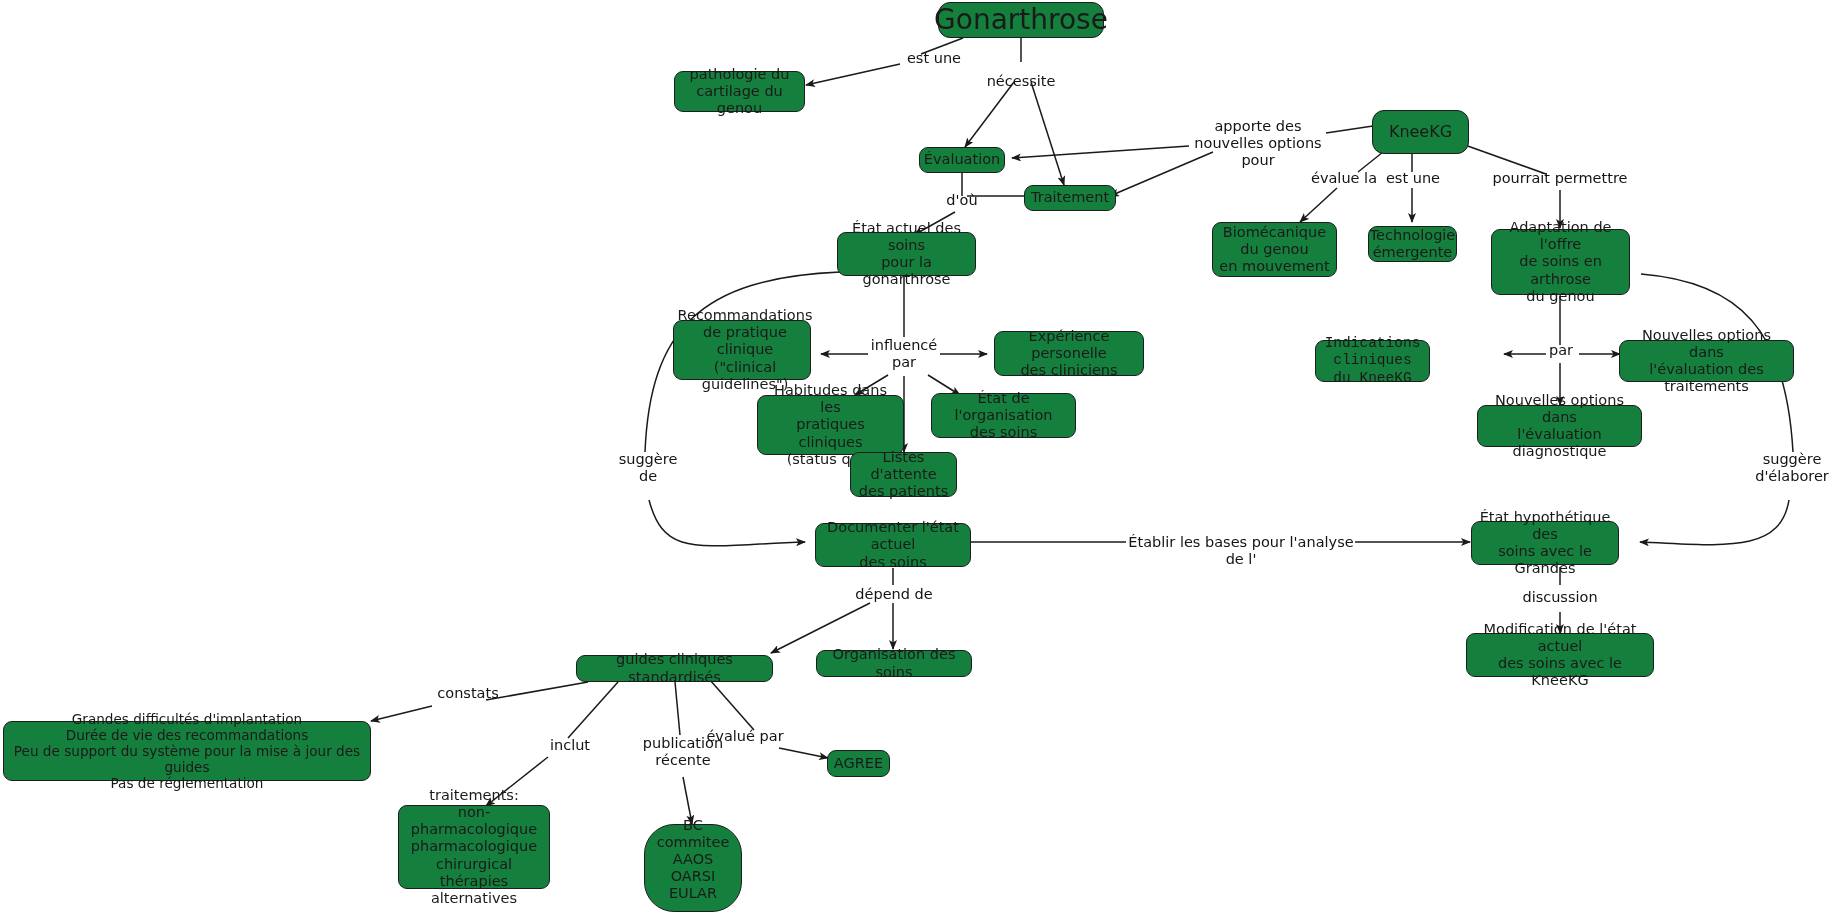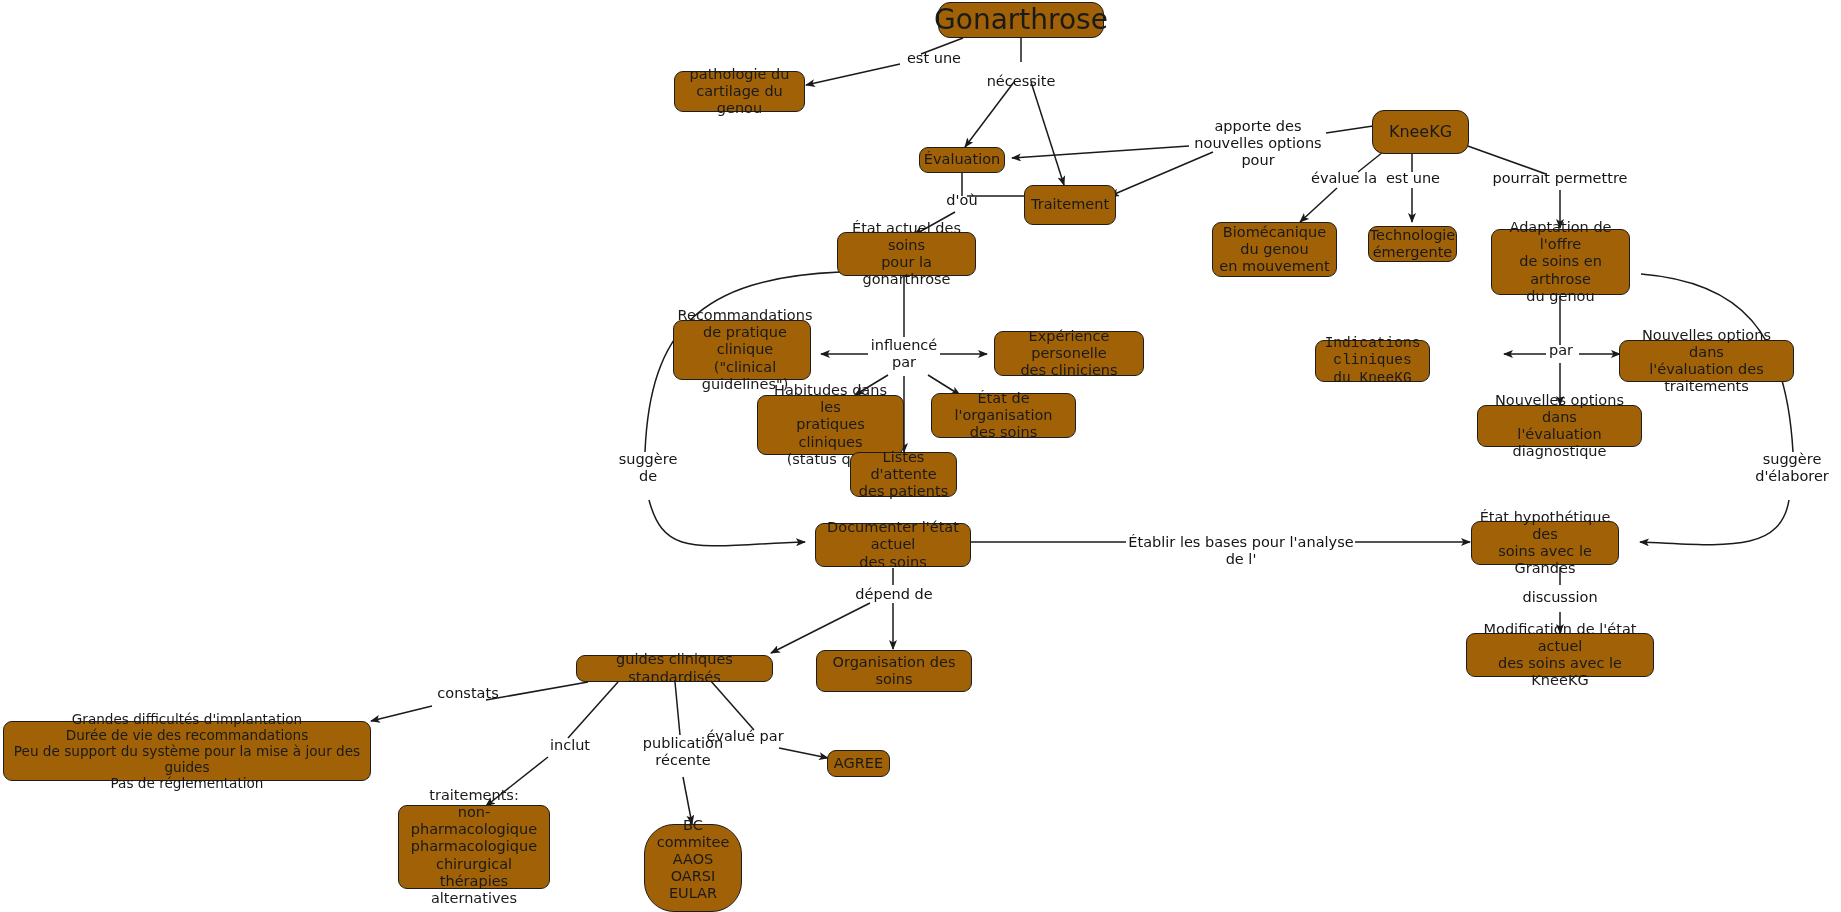--- a/index.html
+++ b/index.html
@@ -2,21 +2,21 @@
 <html><head>
 <meta charset="utf-8">
 <style>
   html,body{margin:0;padding:0;background:#ffffff;}
   body{font-family:"DejaVu Sans","Liberation Sans",sans-serif;}
   #canvas{position:relative;width:1841px;height:912px;background:#ffffff;overflow:hidden;}
   svg#edges{position:absolute;left:0;top:0;width:1841px;height:912px;pointer-events:none;}
   .node{
     position:absolute;
     box-sizing:border-box;
-    background:#a16207;
+    background:#15803d;
     border:1.4px solid #1d1d1d;
     border-radius:9px;
     color:#1a1a1a;
     display:flex;
     align-items:center;
     justify-content:center;
     text-align:center;
     line-height:1.18;
     font-size:14.5px;
     white-space:pre-line;
@@ -139,21 +139,21 @@
     </g>
   </svg>
 
   <div class="node big" style="left:938px;top:2px;width:166px;height:36px;">Gonarthrose</div>
 
   <div class="node" style="left:674px;top:71px;width:131px;height:41px;">pathologie du
 cartilage du genou</div>
 
   <div class="node" style="left:919px;top:147px;width:86px;height:26px;">Évaluation</div>
 
-  <div class="node" style="left:1024px;top:185px;width:92px;height:40px;">Traitement</div>
+  <div class="node" style="left:1024px;top:185px;width:92px;height:26px;">Traitement</div>
 
   <div class="node big" style="left:1372px;top:110px;width:97px;height:44px;font-size:16px;">KneeKG</div>
 
   <div class="node" style="left:1212px;top:222px;width:125px;height:55px;">Biomécanique
 du genou
 en mouvement</div>
 
   <div class="node" style="left:1368px;top:226px;width:89px;height:36px;">Technologie
 émergente</div>
 
@@ -194,21 +194,21 @@
 des soins</div>
 
   <div class="node" style="left:1471px;top:521px;width:148px;height:44px;">État hypothétique des
 soins avec le Grandes</div>
 
   <div class="node" style="left:1466px;top:633px;width:188px;height:44px;">Modification de l'état actuel
 des soins avec le KneeKG</div>
 
   <div class="node" style="left:576px;top:655px;width:197px;height:27px;">guides cliniques standardisés</div>
 
-  <div class="node" style="left:816px;top:650px;width:156px;height:42px;">Organisation des soins</div>
+  <div class="node" style="left:816px;top:650px;width:156px;height:27px;">Organisation des soins</div>
 
   <div class="node" style="left:3px;top:721px;width:368px;height:60px;font-size:13.6px;">Grandes difficultés d'implantation
 Durée de vie des recommandations
 Peu de support du système pour la mise à jour des guides
 Pas de réglementation</div>
 
   <div class="node" style="left:398px;top:805px;width:152px;height:84px;">traitements:
 non-pharmacologique
 pharmacologique
 chirurgical

